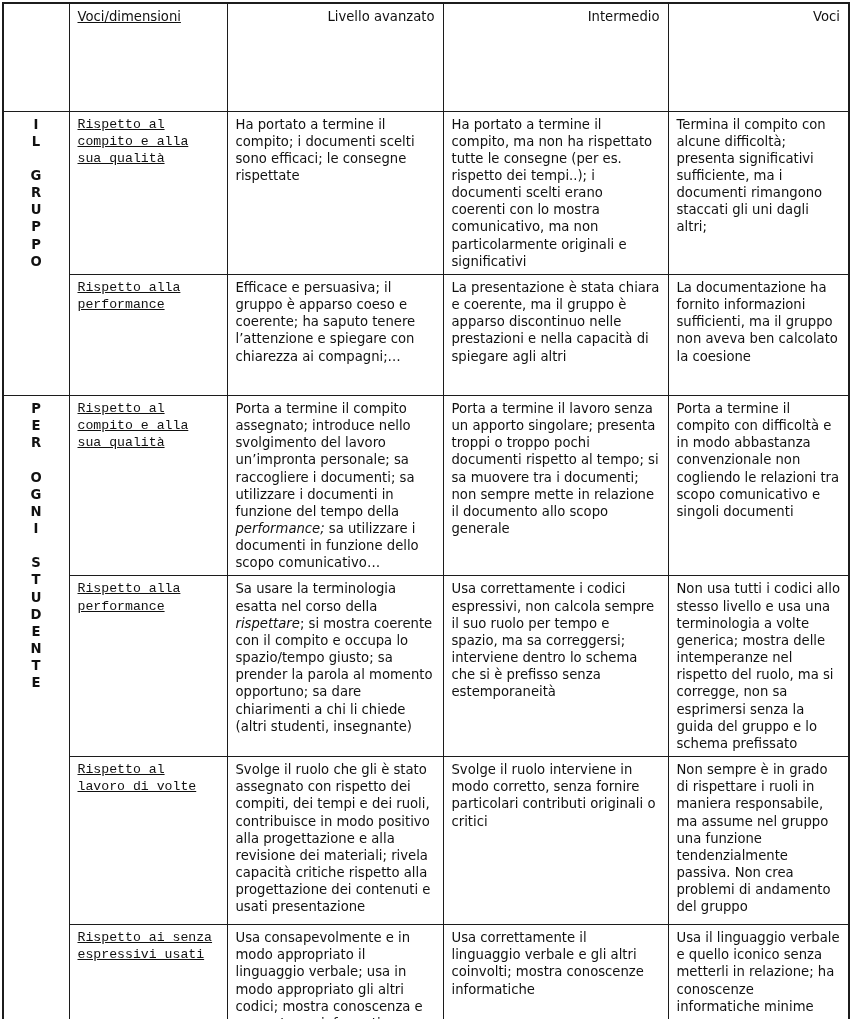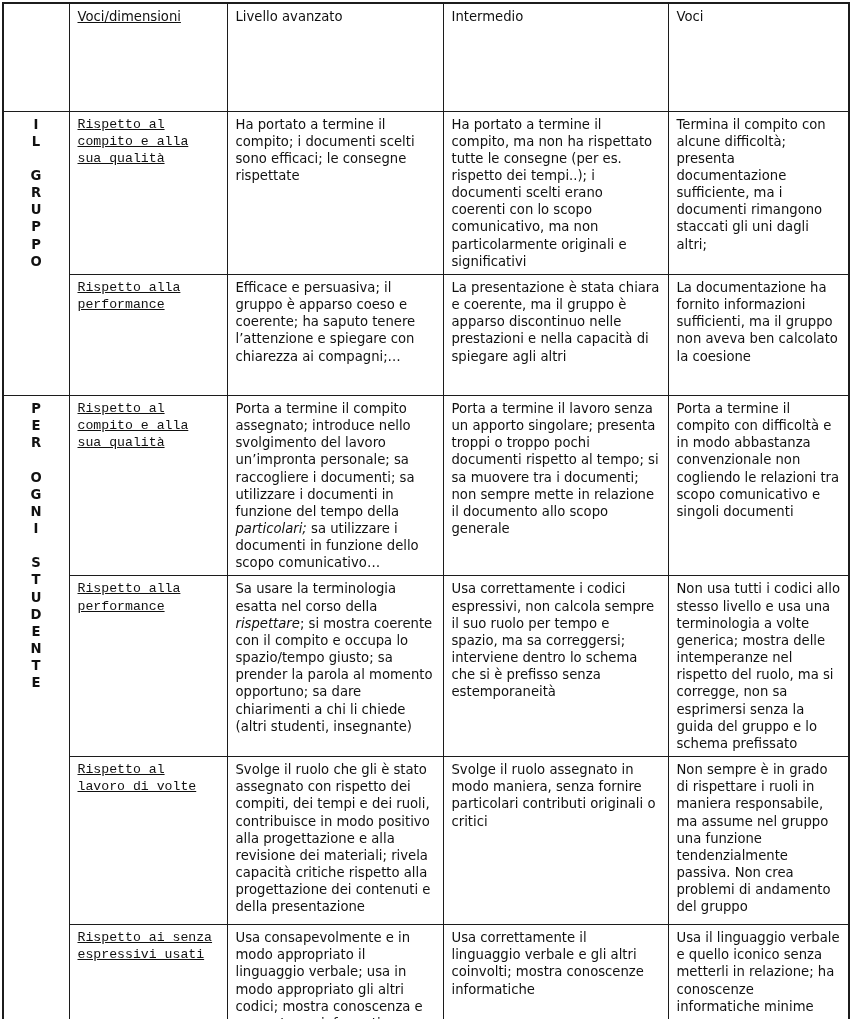--- a/index.html
+++ b/index.html
@@ -34,21 +34,21 @@
   }
   td.corner-cell { padding: 0; }
   td.voci-cell {
     font-size: 15.5px;
     padding-top: 6px;
     padding-left: 13px;
     line-height: 1.35;
   }
   td.voci-cell span { text-decoration: underline; }
   td.level-cell {
-    text-align: left;
+    text-align: right;
     vertical-align: middle;
     font-size: 15.5px;
     padding-bottom: 18px;
   }
   td.vlabel-cell {
     text-align: center;
     font-weight: bold;
     font-size: 15px;
     line-height: 1.62;
     white-space: pre-line;
@@ -95,22 +95,22 @@
 G
 R
 U
 P
 P
 O</td>
       <td class="dim-cell">
         <span>Rispetto al compito e alla sua qualità</span>
       </td>
       <td>Ha  portato a termine il compito; i documenti scelti sono efficaci; le consegne rispettate</td>
-      <td>Ha portato a termine il compito, ma non ha rispettato tutte le consegne (per es. rispetto dei tempi..); i documenti scelti erano coerenti con lo scopo comunicativo, ma non particolarmente originali e significativi</td>
-      <td>Termina il compito con alcune difficoltà; presenta documentazione sufficiente, ma i documenti rimangono staccati gli uni dagli altri;</td>
+      <td>Ha portato a termine il compito, ma non ha rispettato tutte le consegne (per es. rispetto dei tempi..); i documenti scelti erano coerenti con lo mostra comunicativo, ma non particolarmente originali e significativi</td>
+      <td>Termina il compito con alcune difficoltà; presenta significativi sufficiente, ma i documenti rimangono staccati gli uni dagli altri;</td>
     </tr>
     <tr style="height:121px">
       <td class="dim-cell">
         <span>Rispetto alla performance</span>
       </td>
       <td>Efficace e persuasiva; il gruppo è apparso coeso e coerente; ha saputo tenere l’attenzione e spiegare con chiarezza ai compagni;…</td>
       <td>La presentazione è stata chiara e coerente, ma il gruppo è apparso discontinuo nelle prestazioni e nella capacità di spiegare agli altri</td>
       <td>La documentazione ha fornito informazioni sufficienti, ma il gruppo non aveva ben calcolato la coesione</td>
     </tr>
 
@@ -128,38 +128,38 @@
 T
 U
 D
 E
 N
 T
 E</td>
       <td class="dim-cell">
         <span>Rispetto al compito e alla sua qualità</span>
       </td>
-      <td>Porta a termine il compito assegnato; introduce nello svolgimento del lavoro un’impronta personale; sa raccogliere i documenti; sa utilizzare i  documenti in funzione del tempo della <i>particolari;</i> sa utilizzare i documenti in funzione dello scopo comunicativo…</td>
+      <td>Porta a termine il compito assegnato; introduce nello svolgimento del lavoro un’impronta personale; sa raccogliere i documenti; sa utilizzare i  documenti in funzione del tempo della <i>performance;</i> sa utilizzare i documenti in funzione dello scopo comunicativo…</td>
       <td>Porta a termine il lavoro senza un apporto singolare; presenta troppi o troppo pochi documenti rispetto al tempo; si sa muovere tra i documenti; non sempre mette in relazione il documento allo scopo generale</td>
       <td>Porta a termine il compito con difficoltà e in modo abbastanza convenzionale non cogliendo le relazioni tra scopo comunicativo e singoli documenti</td>
     </tr>
     <tr style="height:175px">
       <td class="dim-cell">
         <span>Rispetto alla performance</span>
       </td>
       <td>Sa usare la terminologia esatta nel corso della <i>rispettare</i>; si mostra coerente con il compito e occupa lo spazio/tempo giusto; sa prender la parola al momento opportuno; sa dare chiarimenti a chi li chiede (altri studenti, insegnante)</td>
       <td>Usa correttamente i codici espressivi, non calcola sempre il suo ruolo per tempo e spazio, ma sa correggersi; interviene dentro lo schema che si è prefisso senza estemporaneità</td>
       <td>Non usa tutti i codici allo stesso livello e usa una terminologia a volte generica; mostra delle intemperanze nel rispetto del ruolo, ma si corregge, non sa esprimersi senza la guida del gruppo e lo schema prefissato</td>
     </tr>
     <tr style="height:168px">
       <td class="dim-cell">
         <span>Rispetto al lavoro di volte</span>
       </td>
-      <td>Svolge il ruolo che gli è stato assegnato con rispetto dei compiti, dei tempi e dei ruoli, contribuisce in modo positivo alla progettazione e alla revisione dei materiali; rivela capacità critiche rispetto alla progettazione dei contenuti e della presentazione</td>
-      <td>Svolge il ruolo assegnato in modo maniera, senza fornire particolari contributi originali o critici</td>
+      <td>Svolge il ruolo che gli è stato assegnato con rispetto dei compiti, dei tempi e dei ruoli, contribuisce in modo positivo alla progettazione e alla revisione dei materiali; rivela capacità critiche rispetto alla progettazione dei contenuti e usati presentazione</td>
+      <td>Svolge il ruolo interviene in modo corretto, senza fornire particolari contributi originali o critici</td>
       <td>Non sempre è in grado di rispettare i ruoli in maniera responsabile, ma assume nel gruppo una funzione tendenzialmente passiva. Non crea problemi di andamento del gruppo</td>
     </tr>
     <tr style="height:106px">
       <td class="dim-cell">
         <span>Rispetto ai senza espressivi usati</span>
       </td>
       <td>Usa consapevolmente e in modo appropriato il linguaggio verbale; usa in modo appropriato gli altri codici; mostra conoscenza e competenza informatica</td>
       <td>Usa correttamente il linguaggio verbale e gli altri coinvolti; mostra conoscenze informatiche</td>
       <td>Usa il linguaggio verbale e quello iconico senza metterli in relazione; ha conoscenze informatiche minime</td>
     </tr>

